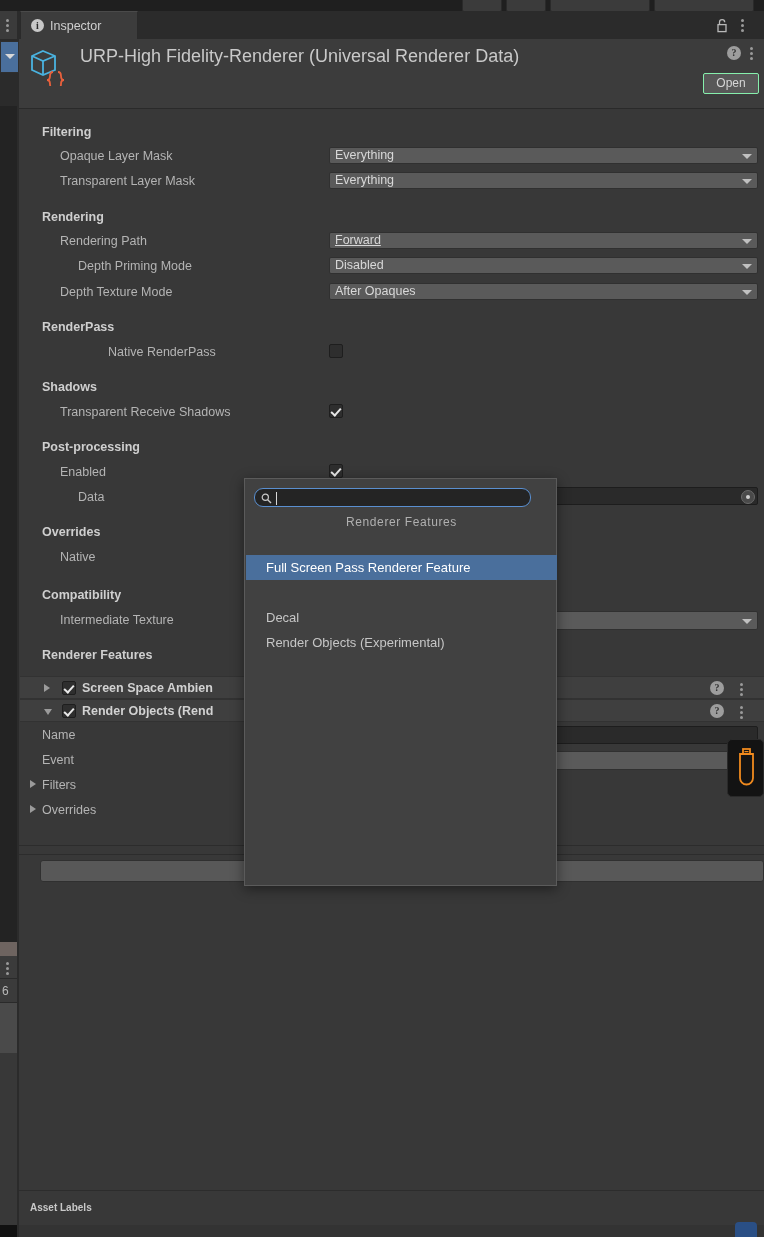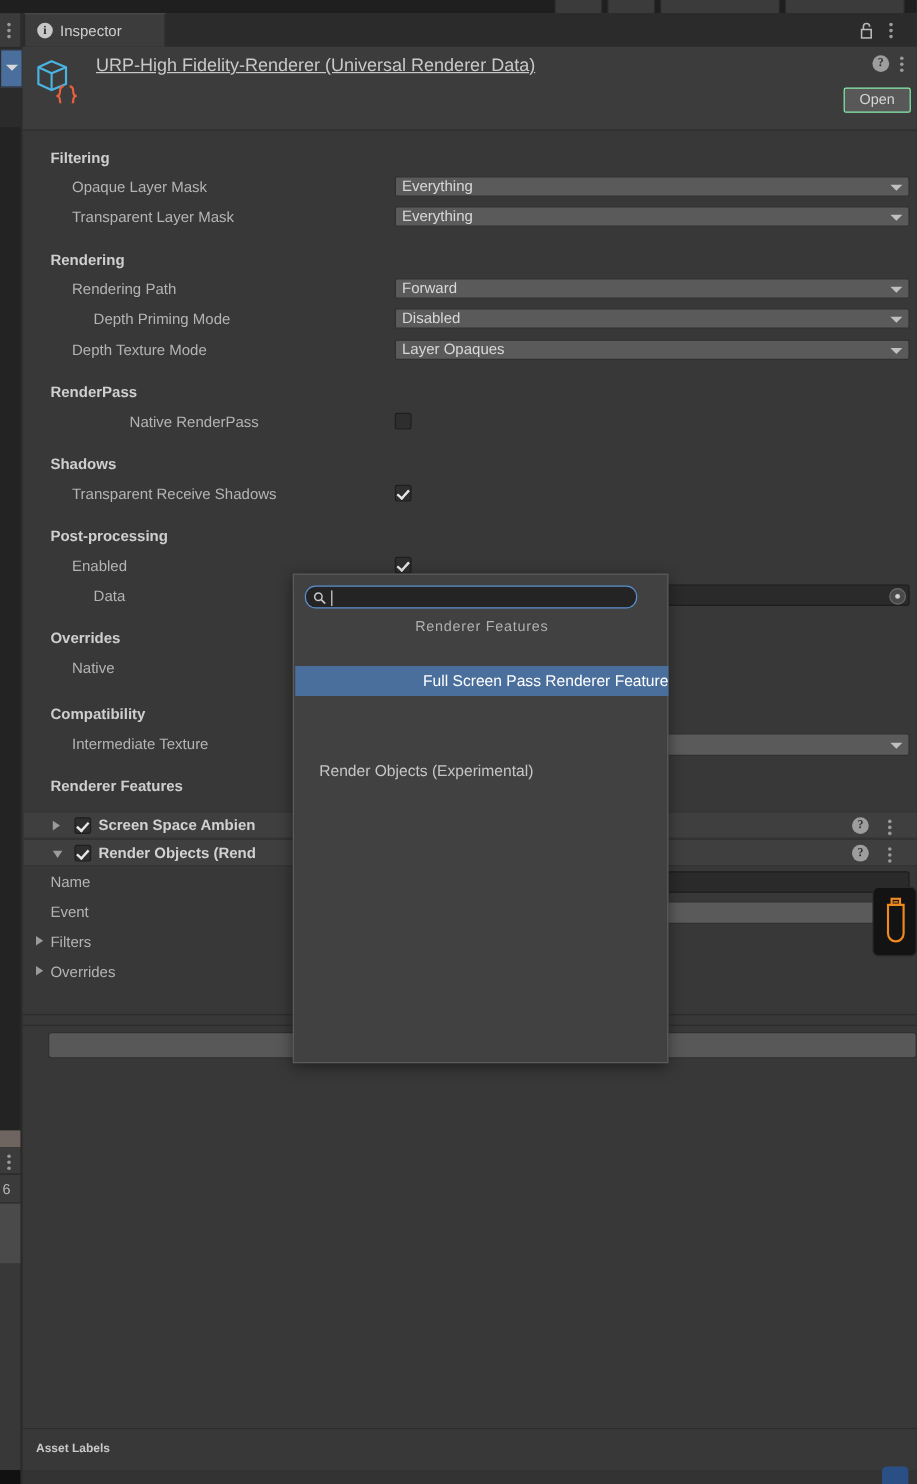--- a/index.html
+++ b/index.html
@@ -42,21 +42,21 @@
       display:flex;align-items:center;gap:6px;padding-left:10px;}
   #tab-inspector .lbl{color:#cfcfcf;font-size:12.5px;}
   .info-circle{width:13px;height:13px;border-radius:50%;background:#c8c8c8;color:#2b2b2b;
       font-size:10px;font-weight:bold;line-height:13px;text-align:center;font-family:"Liberation Serif",serif;}
   #lock-icon{left:716px;top:18px;width:14px;height:15px;}
   #tab-kebab{left:741px;top:19px;}
 
   
   #header{left:19px;top:39px;width:745px;height:69px;background:#3c3c3c;border-bottom:1px solid #2a2a2a;}
   #asset-icon{left:30px;top:48px;width:36px;height:38px;}
-  #asset-title{left:80px;top:46px;font-size:15px;color:#c9c9c9;text-decoration:underline;}
+  #asset-title{left:80px;top:46px;font-size:18px;color:#c9c9c9;}
   #help-top{left:727px;top:46px;}
   #header-kebab{left:750px;top:47px;}
   #open-button{left:703px;top:73px;width:54px;height:19px;background:#585858;border:1px solid #86efac;border-radius:2px;
       color:#d6d6d6;font-size:12px;text-align:center;line-height:19px;cursor:default;}
 
   
   #bodyarea{left:19px;top:109px;width:745px;height:745px;background:#383838;}
 
   
   .section-title{position:absolute;left:42px;font-weight:bold;color:#cfcfcf;font-size:12.5px;}
@@ -113,21 +113,21 @@
   #popup{left:244px;top:478px;width:313px;height:408px;background:#414141;border:1px solid #5b5b5b;box-sizing:border-box;
       box-shadow:0 3px 12px rgba(0,0,0,.45);}
   #popup-search{position:absolute;left:9px;top:9px;width:277px;height:19px;background:#242424;
       border:1px solid #5a8fd0;border-radius:9px;box-sizing:border-box;}
   #search-glyph{position:absolute;left:6px;top:4px;width:11px;height:11px;}
   #search-caret{position:absolute;left:21px;top:3px;width:1px;height:13px;background:#d8d8d8;}
   #popup-heading{position:absolute;left:0;top:36px;width:313px;text-align:center;color:#b0b0b0;
       font-size:12px;letter-spacing:.6px;}
   .popup-item{position:absolute;left:1px;width:311px;height:25px;color:#c6c6c6;font-size:13px;
       line-height:25px;padding-left:20px;box-sizing:border-box;cursor:default;}
-  .popup-item.sel{background:#4a6f9c;color:#ffffff;text-align:right;}
+  .popup-item.sel{background:#4a6f9c;color:#ffffff;}
 </style>
 </head>
 <body>
 
 <div class="abs" id="top-strip">
   <div class="tb-btn" style="left:462px;width:38px;"></div>
   <div class="tb-btn" style="left:506px;width:38px;"></div>
   <div class="tb-btn" style="left:550px;width:98px;"></div>
   <div class="tb-btn" style="left:654px;width:98px;"></div>
 </div>
@@ -204,32 +204,32 @@
   <span class="dd-arrow"></span>
 </div>
 <div class="prop-label lvl1" style="top:174px;">Transparent Layer Mask</div>
 <div class="dd-field" style="left:329px;top:172px;width:429px;">
   <span>Everything</span>
   <span class="dd-arrow"></span>
 </div>
 
 <div class="section-title" style="top:210px;">Rendering</div>
 <div class="prop-label lvl1" style="top:234px;">Rendering Path</div>
-<div class="dd-field" style="left:329px;top:232px;width:429px;">
+<div class="dd-field" style="left:329px;top:232px;width:429px;text-decoration:underline;">
   <span>Forward</span>
   <span class="dd-arrow"></span>
 </div>
 <div class="prop-label lvl2" style="top:259px;">Depth Priming Mode</div>
 <div class="dd-field" style="left:329px;top:257px;width:429px;">
   <span>Disabled</span>
   <span class="dd-arrow"></span>
 </div>
 <div class="prop-label lvl1" style="top:285px;">Depth Texture Mode</div>
 <div class="dd-field" style="left:329px;top:283px;width:429px;">
-  <span>Layer Opaques</span>
+  <span>After Opaques</span>
   <span class="dd-arrow"></span>
 </div>
 
 <div class="section-title" style="top:320px;">RenderPass</div>
 <div class="prop-label lvl1" style="top:345px;margin-left:48px;">Native RenderPass</div>
 <div class="cb" style="left:329px;top:344px;"></div>
 
 <div class="section-title" style="top:380px;">Shadows</div>
 <div class="prop-label lvl1" style="top:405px;">Transparent Receive Shadows</div>
 <div class="cb on" style="left:329px;top:404px;"></div>
@@ -313,14 +313,15 @@
 <div class="abs" id="popup">
   <div id="popup-search">
     <svg id="search-glyph" viewBox="0 0 11 11">
       <circle cx="4.3" cy="4.3" r="3.1" fill="none" stroke="#c9c9c9" stroke-width="1.2"></circle>
       <line x1="6.7" y1="6.7" x2="10" y2="10" stroke="#c9c9c9" stroke-width="1.4"></line>
     </svg>
     <span id="search-caret"></span>
   </div>
   <div id="popup-heading">Renderer Features</div>
   <div class="popup-item sel" style="top:76px;">Full Screen Pass Renderer Feature</div>
+  <div class="popup-item" style="top:126px;">Decal</div>
   <div class="popup-item" style="top:151px;">Render Objects (Experimental)</div>
 </div>
 
 </body></html>

